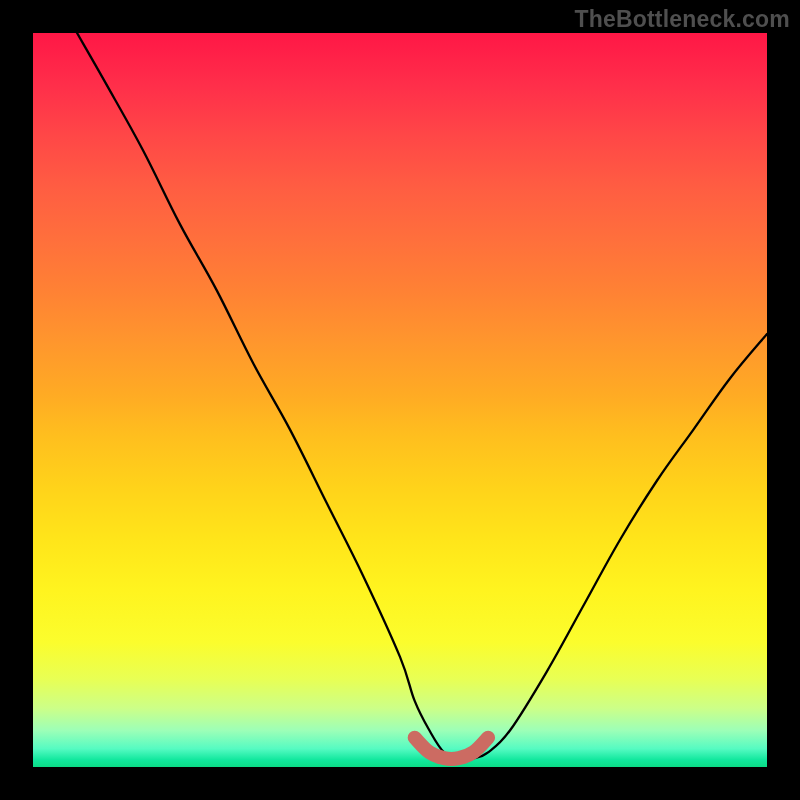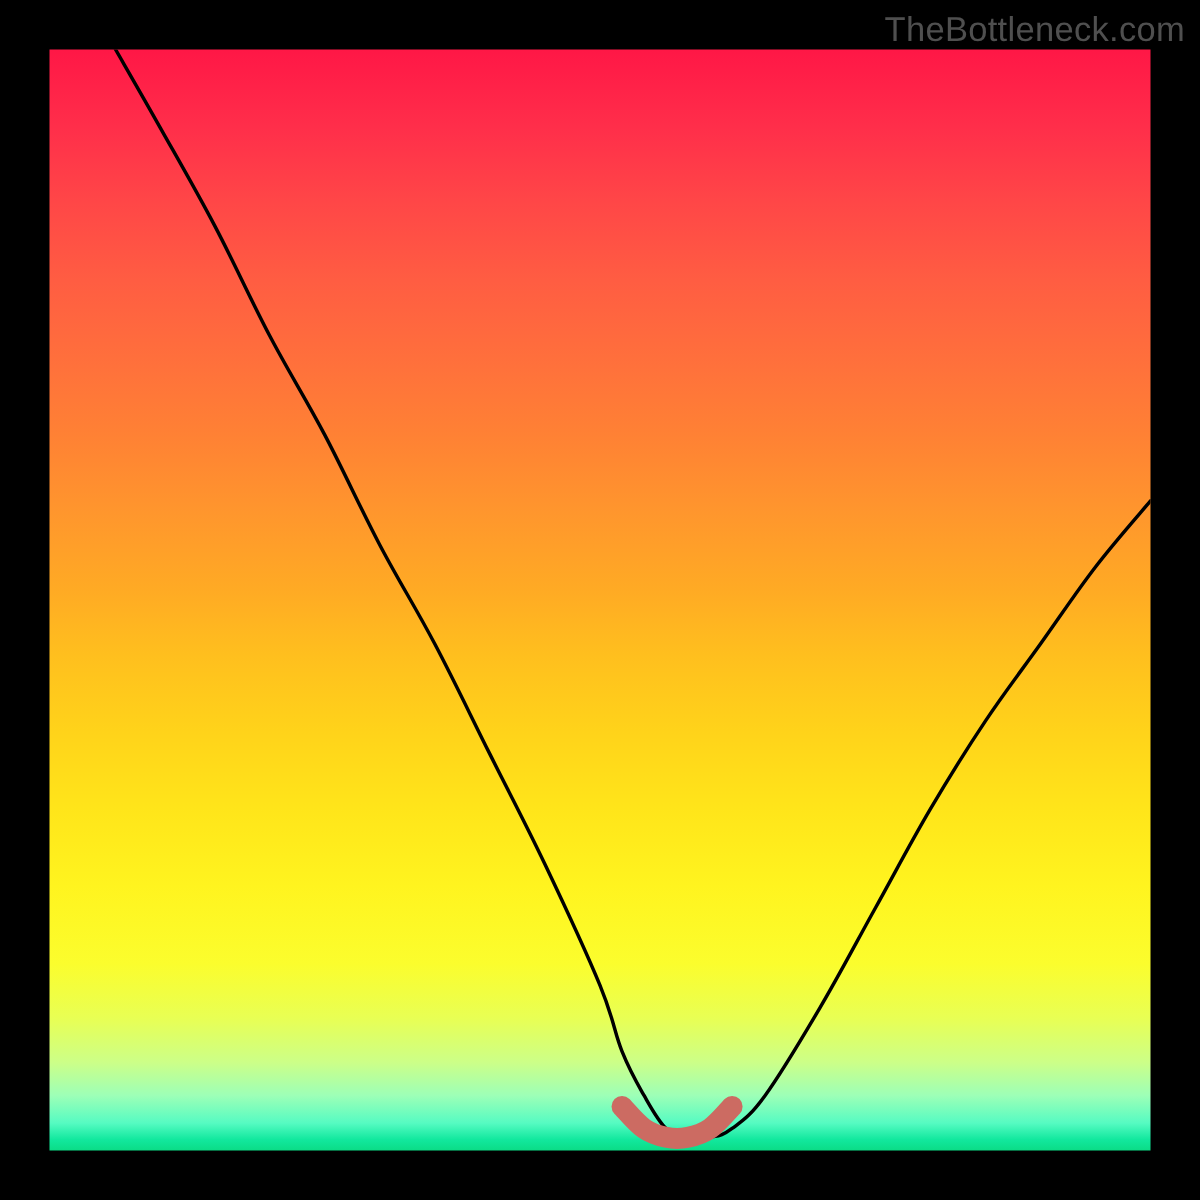--- a/index.html
+++ b/index.html
@@ -48,21 +48,21 @@
       #0bdc86 100%
     );
   }
   .watermark {
     position: absolute;
     top: 6px;
     right: 10px;
     color: #4f4f4f;
     font-size: 23px;
     letter-spacing: 0.2px;
-    font-weight: 400;
+    font-weight: 700;
   }
   svg.curves {
     position: absolute;
     left: 0;
     top: 0;
   }
 </style>
 </head>
 <body>
 

